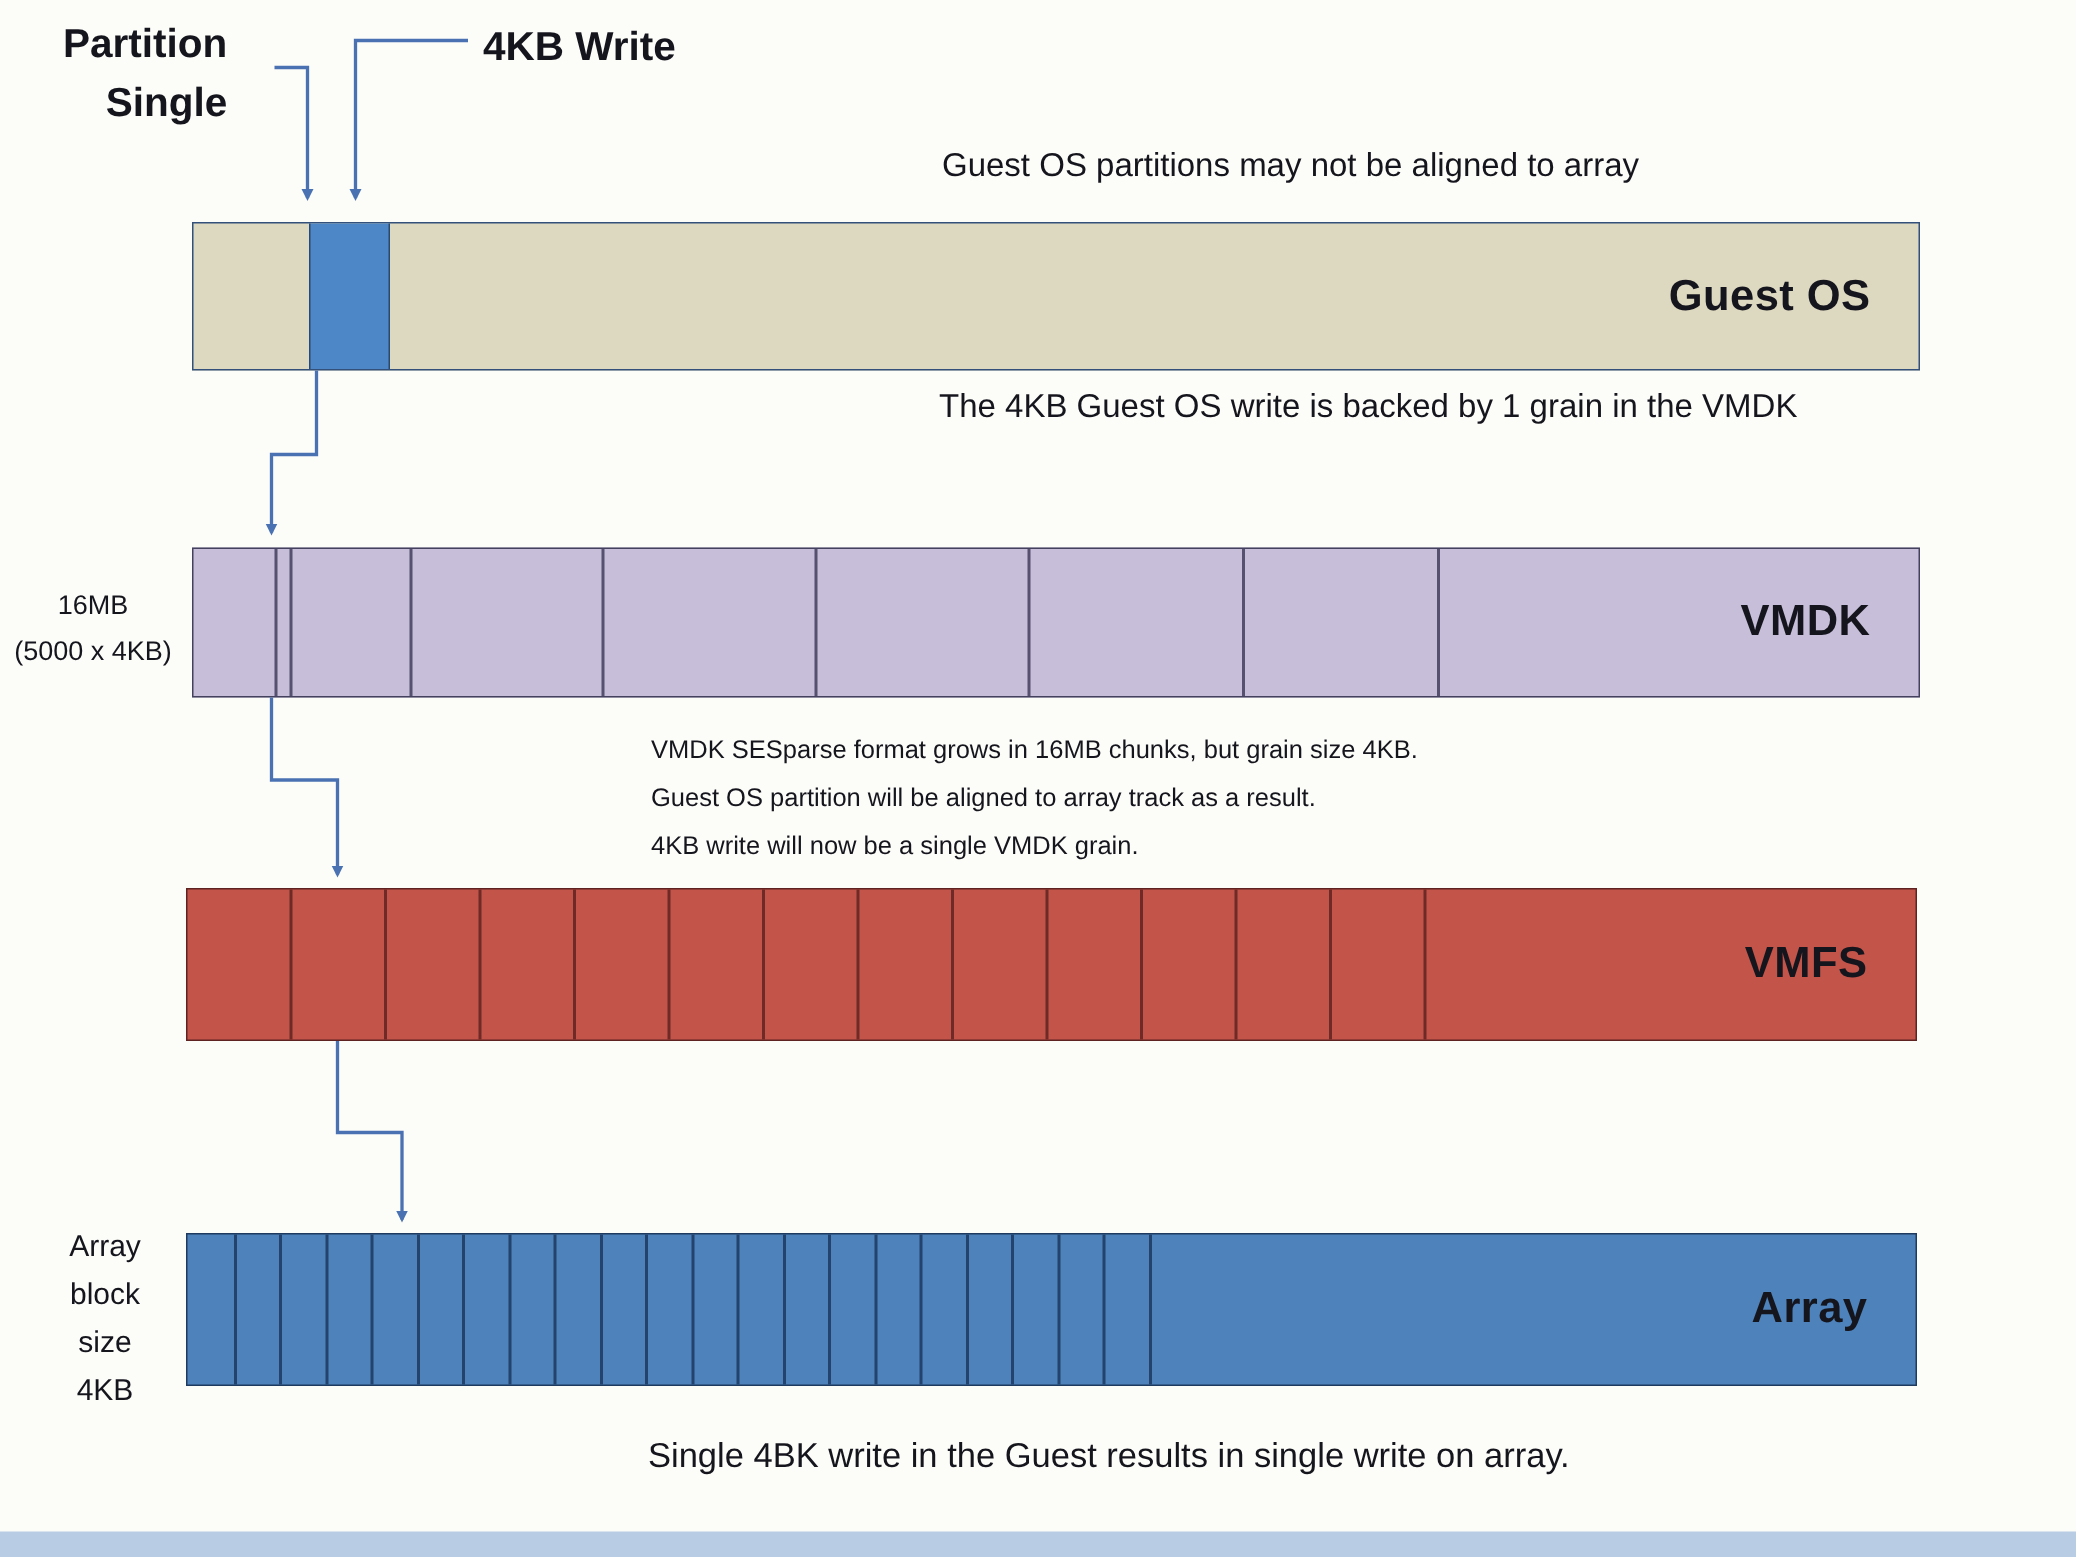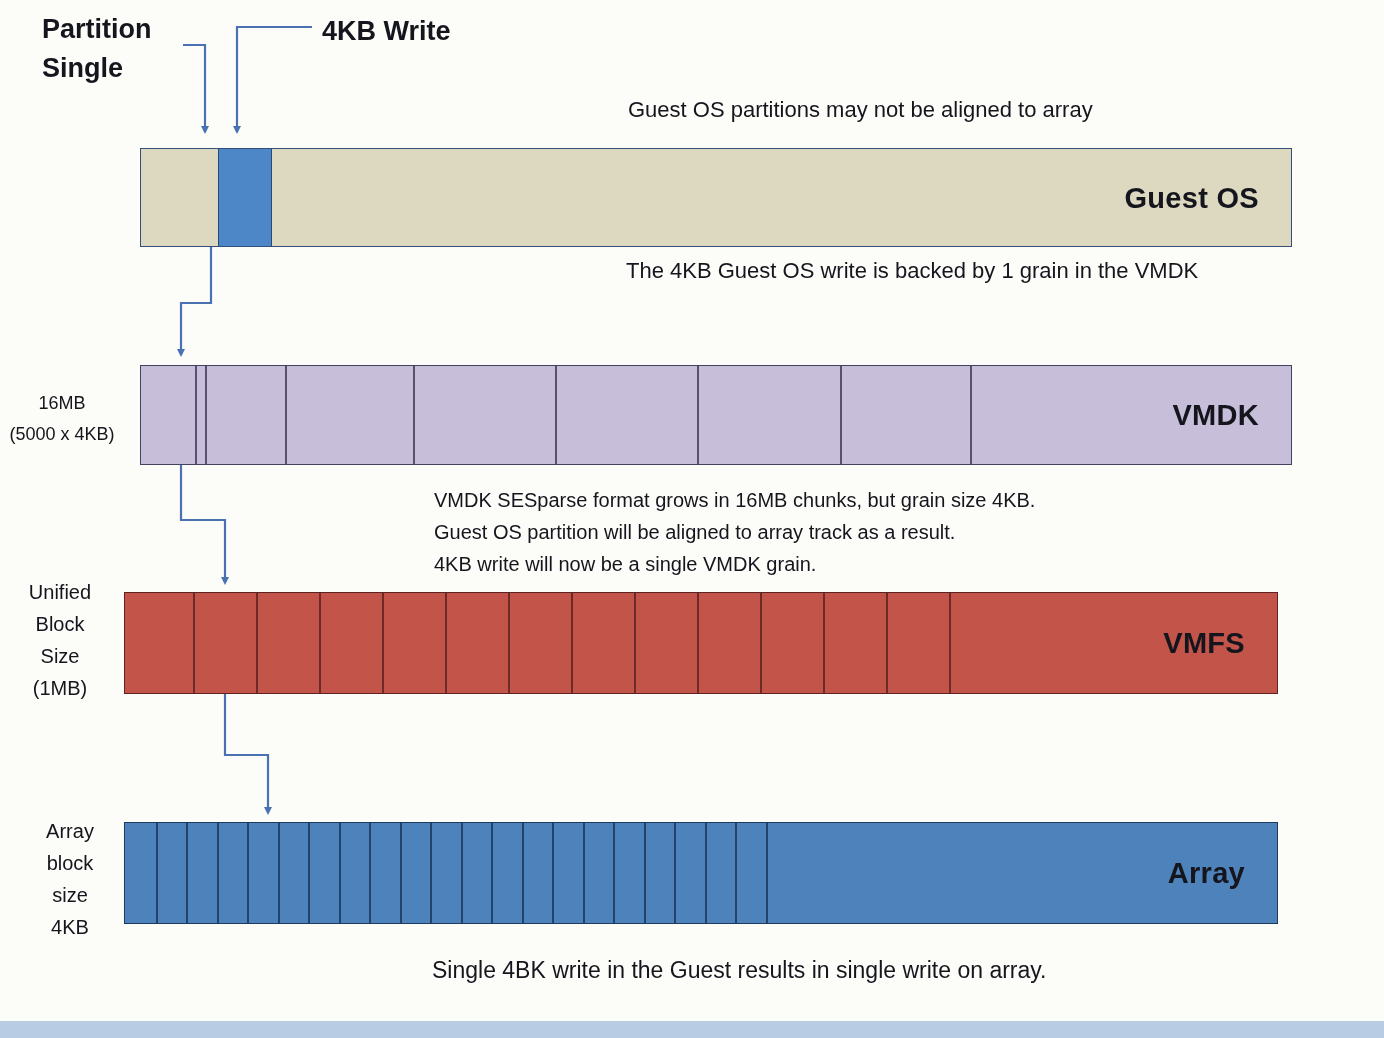--- a/index.html
+++ b/index.html
@@ -12,24 +12,24 @@
     width:1384px;height:1038px;
     overflow:hidden;
     outline:1px solid #d9d9d9;
   }
   .arrows{position:absolute;left:0;top:0;z-index:3;pointer-events:none;}
   .arrow-line{fill:none;stroke-width:2.2px;}
   .txt{position:absolute;white-space:nowrap;z-index:2;}
   .big-note{font-size:27px;font-weight:700;line-height:1.45;}
   .caption{font-size:22px;font-weight:500;}
   .caption-lg{font-size:23px;font-weight:500;}
-  .caption-block{font-size:20px;font-weight:500;line-height:32px;}
+  .caption-block{font-size:17px;font-weight:500;line-height:32px;}
   .side-label{position:absolute;text-align:center;font-size:19px;font-weight:500;line-height:31px;z-index:2;}
   .bar{
-    position:absolute;left:140px;width:1150px;
+    position:absolute;left:128px;width:1150px;
     border:1.5px solid;
     box-sizing:content-box;
     z-index:1;
   }
   .bar-label{
     position:absolute;right:32px;top:50%;transform:translateY(-50%);
     font-size:29px;font-weight:600;letter-spacing:0.3px;
   }
   .divider{position:absolute;top:0;bottom:0;width:2px;}
   .highlight{position:absolute;top:0;bottom:0;border-left:1.5px solid rgba(20,40,70,.65);border-right:1.5px solid rgba(20,40,70,.65);box-sizing:border-box;}
@@ -46,44 +46,38 @@
         <path id="arrowhead-path" d="M0,0 L8,4 L0,8 Z" fill="#4a72b2"></path>
       </marker>
     </defs>
     <polyline class="arrow-line" points="183,45 205,45 205,132" marker-end="url(#ah)" stroke="#4a72b2"></polyline>
     <polyline class="arrow-line" points="312,27 237,27 237,132" marker-end="url(#ah)" stroke="#4a72b2"></polyline>
     <polyline class="arrow-line" points="211,247 211,303 181,303 181,355" marker-end="url(#ah)" stroke="#4a72b2"></polyline>
     <polyline class="arrow-line" points="181,465 181,520 225,520 225,583" marker-end="url(#ah)" stroke="#4a72b2"></polyline>
     <polyline class="arrow-line" points="225,694 225,755 268,755 268,813" marker-end="url(#ah)" stroke="#4a72b2"></polyline>
   </svg>
 
-  <div class="txt big-note" style="left:42px;top:10px;">
+  <div class="txt big-note" style="left:42px;top:10px;text-align:right;">
     <div>Partition</div>
     <div>Single</div>
   </div>
   <div class="txt big-note" style="left:322px;top:12px;">4KB Write</div>
 
   <div class="txt caption" style="left:628px;top:97px;">Guest OS partitions may not be aligned to array</div>
   <div class="txt caption" style="left:626px;top:258px;">The 4KB Guest OS write is backed by 1 grain in the VMDK</div>
   <div class="txt caption-block" style="left:434px;top:484px;">
     <div>VMDK SESparse format grows in 16MB chunks, but grain size 4KB.</div>
     <div>Guest OS partition will be aligned to array track as a result.</div>
     <div>4KB write will now be a single VMDK grain.</div>
   </div>
   <div class="txt caption-lg" style="left:432px;top:957px;">Single 4BK write in the Guest results in single write on array.</div>
 
   <div class="side-label" style="left:0px;top:388px;width:124px;font-size:18px;">
     <div>16MB</div>
     <div>(5000 x 4KB)</div>
-  </div>
-  <div class="side-label" style="left:0px;top:576px;width:120px;font-size:20px;line-height:32px;">
-    <div>Unified</div>
-    <div>Block</div>
-    <div>Size</div>
-    <div>(1MB)</div>
   </div>
   <div class="side-label" style="left:10px;top:815px;width:120px;font-size:20px;line-height:32px;">
     <div>Array</div>
     <div>block</div>
     <div>size</div>
     <div>4KB</div>
   </div>
 
   <div class="bar" style="top: 148px; height: 97px; background: rgb(221, 216, 192); border-color: rgb(51, 80, 122);">
     <span class="bar-label">Guest OS</span>

